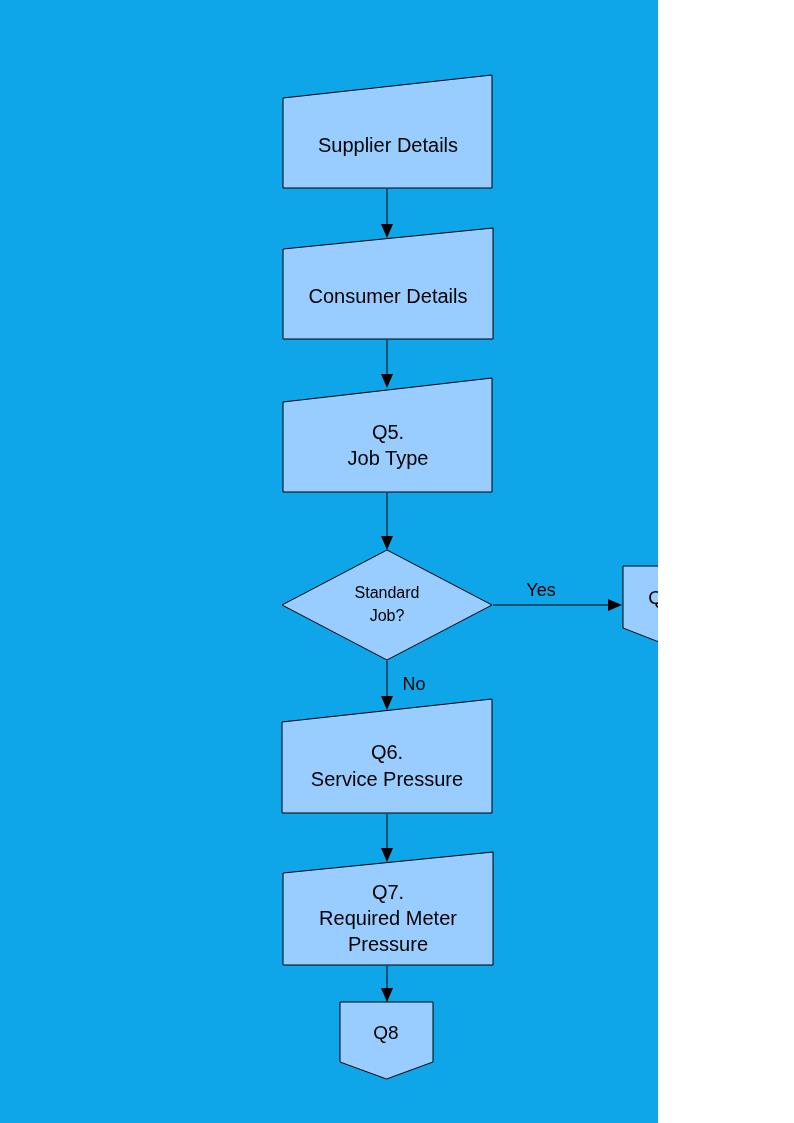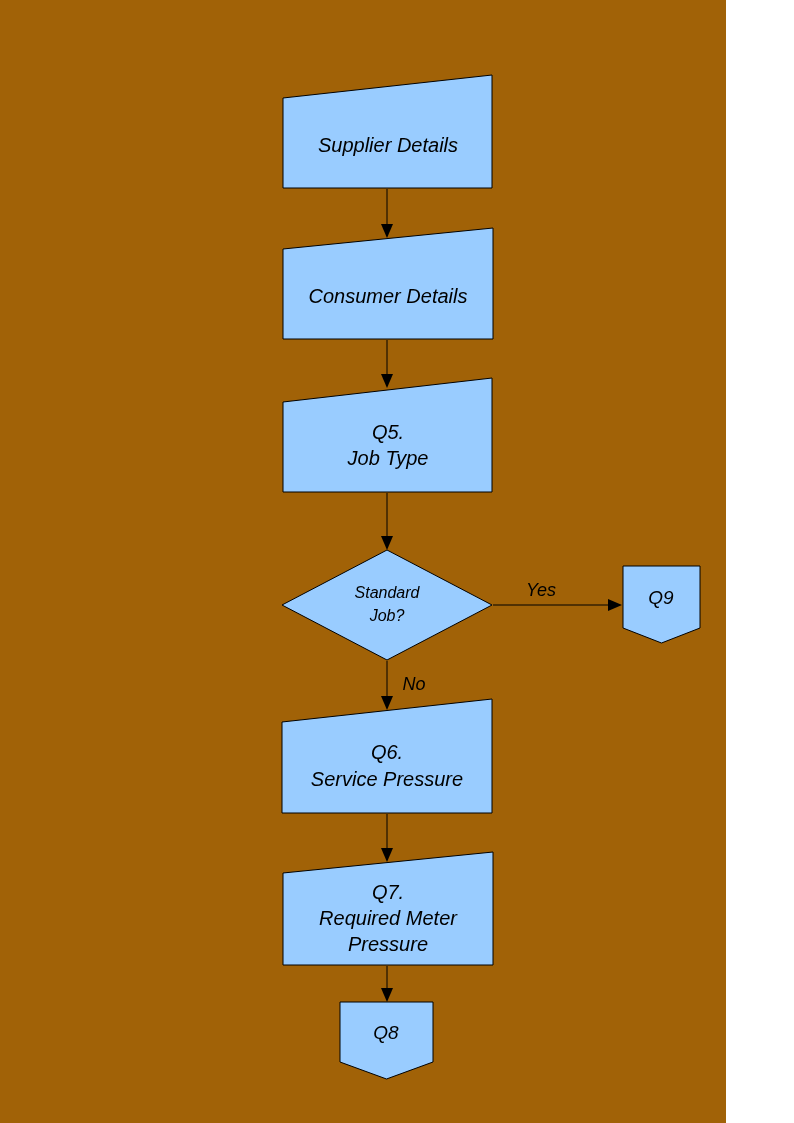--- a/index.html
+++ b/index.html
@@ -2,25 +2,24 @@
 <html><head>
 <meta charset="utf-8">
 <style>
   html, body {
     margin: 0;
     padding: 0;
     background: #ffffff;
   }
   .page {
     position: relative;
-    width: 726px;
+    width: 658px;
     height: 1123px;
-    background: #a16207;
+    background: #0ea5e9;
     overflow: hidden;
-    font-style: italic;
   }
   svg { display: block; }
   .node {
     stroke: #000000;
     stroke-width: 1;
   }
   .connector {
     stroke: #000000;
     stroke-width: 1;
     fill: none;

